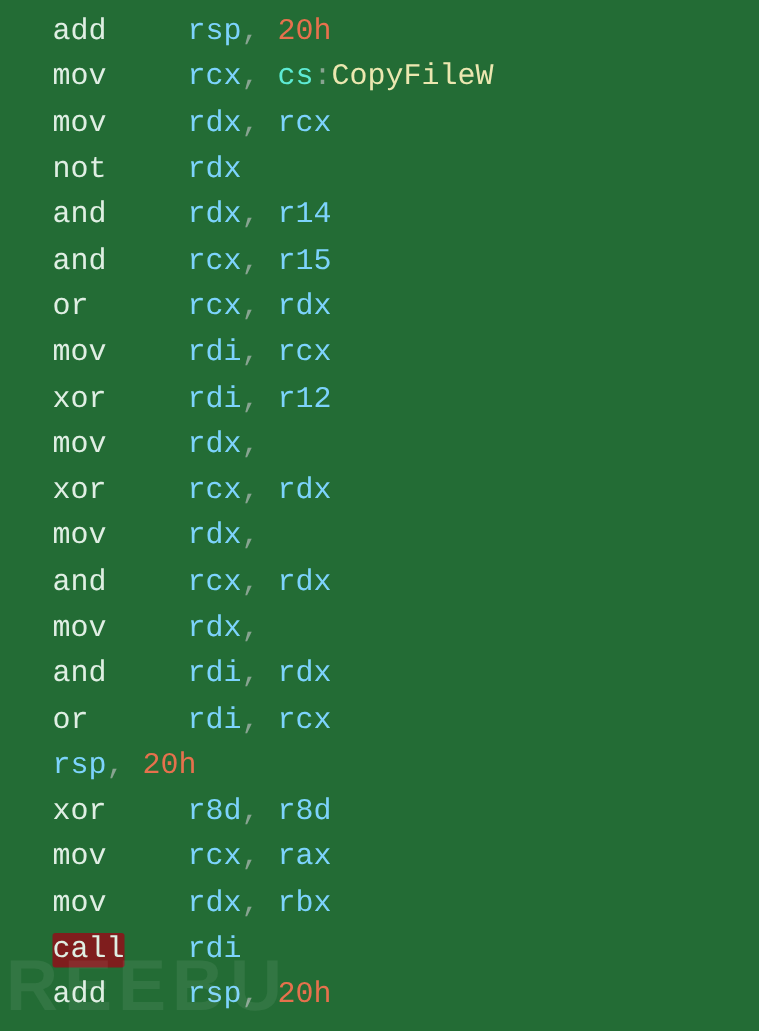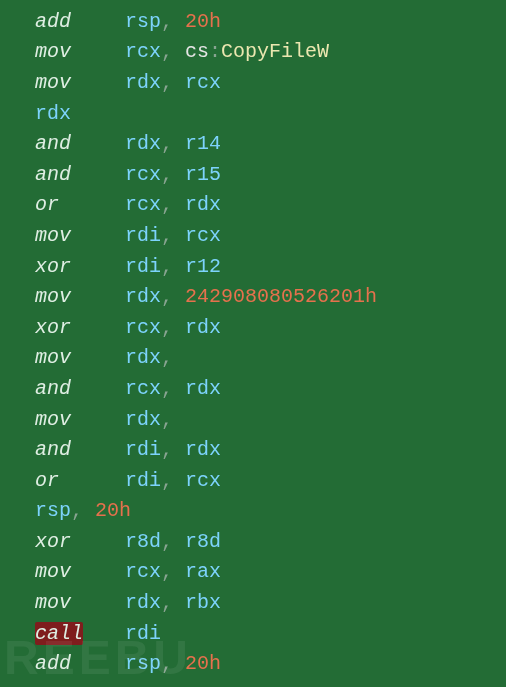--- a/index.html
+++ b/index.html
@@ -21,40 +21,39 @@
     height: 30.6px;
     white-space: pre;
   }
   .col-gutter {
     width: 35px;
     display: inline-block;
   }
   .col-inst {
     width: 90px;
     display: inline-block;
-    font-style: italic;
   }
   .inst {
     color: #dfeee3;
     font-weight: 500;
   }
   .inst-hl {
     background: #7f1d1d;
     color: #dfeee3;
     border-radius: 2px;
   }
   .reg {
     color: #7dd3fc;
   }
   .num {
     color: #e6714d;
     text-align: center;
   }
   .seg {
-    color: #e5e5e5;
+    color: #5eead4;
   }
   .sym {
     color: #ebe7b0;
     text-align: right;
   }
   .punct {
     color: #88a491;
   }
   .watermark {
     position: absolute;
@@ -76,27 +75,27 @@
     padding-bottom: 2px;
   }
 </style>
 </head>
 <body>
 
 <div class="code-area" id="code-area">
     <div class="line"><span class="col-gutter"></span><span class="col-inst"><span class="inst">add</span></span><span class="reg">rsp</span><span class="punct">, </span><span class="num">20h</span></div>
     <div class="line"><span class="col-gutter"></span><span class="col-inst"><span class="inst">mov</span></span><span class="reg">rcx</span><span class="punct">, </span><span class="seg">cs</span><span class="punct">:</span><span class="sym">CopyFileW</span></div>
     <div class="line"><span class="col-gutter"></span><span class="col-inst"><span class="inst">mov</span></span><span class="reg">rdx</span><span class="punct">, </span><span class="reg">rcx</span></div>
-    <div class="line"><span class="col-gutter"></span><span class="reg">rdx</span></div>
+    <div class="line"><span class="col-gutter"></span><span class="col-inst"><span class="inst">not</span></span><span class="reg">rdx</span></div>
     <div class="line"><span class="col-gutter"></span><span class="col-inst"><span class="inst">and</span></span><span class="reg">rdx</span><span class="punct">, </span><span class="reg">r14</span></div>
     <div class="line"><span class="col-gutter"></span><span class="col-inst"><span class="inst">and</span></span><span class="reg">rcx</span><span class="punct">, </span><span class="reg">r15</span></div>
     <div class="line"><span class="col-gutter"></span><span class="col-inst"><span class="inst">or</span></span><span class="reg">rcx</span><span class="punct">, </span><span class="reg">rdx</span></div>
     <div class="line"><span class="col-gutter"></span><span class="col-inst"><span class="inst">mov</span></span><span class="reg">rdi</span><span class="punct">, </span><span class="reg">rcx</span></div>
     <div class="line"><span class="col-gutter"></span><span class="col-inst"><span class="inst">xor</span></span><span class="reg">rdi</span><span class="punct">, </span><span class="reg">r12</span></div>
-    <div class="line"><span class="col-gutter"></span><span class="col-inst"><span class="inst">mov</span></span><span class="reg">rdx</span><span class="punct">, </span><span class="num">242908080526201h</span></div>
+    <div class="line"><span class="col-gutter"></span><span class="col-inst"><span class="inst">mov</span></span><span class="reg">rdx</span><span class="punct">, </span></div>
     <div class="line"><span class="col-gutter"></span><span class="col-inst"><span class="inst">xor</span></span><span class="reg">rcx</span><span class="punct">, </span><span class="reg">rdx</span></div>
     <div class="line"><span class="col-gutter"></span><span class="col-inst"><span class="inst">mov</span></span><span class="reg">rdx</span><span class="punct">, </span></div>
     <div class="line"><span class="col-gutter"></span><span class="col-inst"><span class="inst">and</span></span><span class="reg">rcx</span><span class="punct">, </span><span class="reg">rdx</span></div>
     <div class="line"><span class="col-gutter"></span><span class="col-inst"><span class="inst">mov</span></span><span class="reg">rdx</span><span class="punct">, </span></div>
     <div class="line"><span class="col-gutter"></span><span class="col-inst"><span class="inst">and</span></span><span class="reg">rdi</span><span class="punct">, </span><span class="reg">rdx</span></div>
     <div class="line"><span class="col-gutter"></span><span class="col-inst"><span class="inst">or</span></span><span class="reg">rdi</span><span class="punct">, </span><span class="reg">rcx</span></div>
     <div class="line"><span class="col-gutter"></span><span class="reg">rsp</span><span class="punct">, </span><span class="num">20h</span></div>
     <div class="line"><span class="col-gutter"></span><span class="col-inst"><span class="inst">xor</span></span><span class="reg">r8d</span><span class="punct">, </span><span class="reg">r8d</span></div>
     <div class="line"><span class="col-gutter"></span><span class="col-inst"><span class="inst">mov</span></span><span class="reg">rcx</span><span class="punct">, </span><span class="reg">rax</span></div>
     <div class="line"><span class="col-gutter"></span><span class="col-inst"><span class="inst">mov</span></span><span class="reg">rdx</span><span class="punct">, </span><span class="reg">rbx</span></div>

